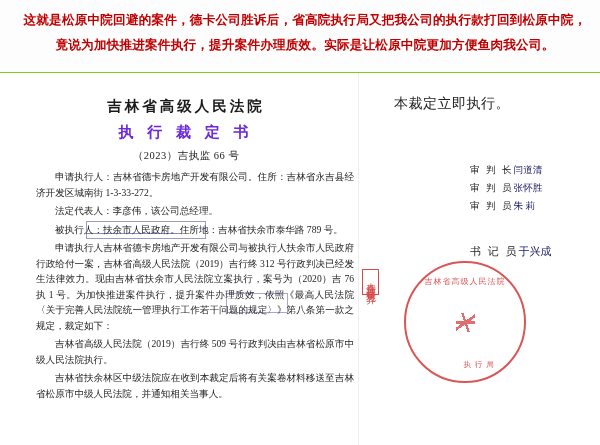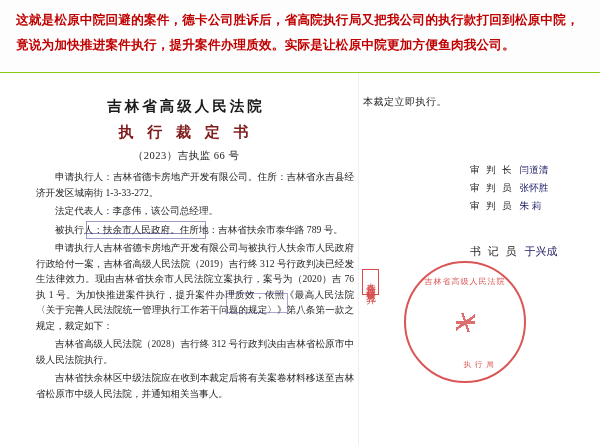--- a/index.html
+++ b/index.html
@@ -25,21 +25,21 @@
     position: absolute;
     left: 0;
     top: 0;
     width: 600px;
     padding: 8px 6px 6px 16px;
     box-sizing: border-box;
     color: #c00000;
     font-weight: bold;
     font-size: 12.6px;
     line-height: 1.95;
-    text-align: left;
+    text-align: center;
     letter-spacing: 0.2px;
   }
   .commentary div {
     white-space: nowrap;
   }
 
   
   .doc {
     position: absolute;
     left: 0;
@@ -77,21 +77,21 @@
   }
   .doc-title {
     position: absolute;
     left: 36px;
     top: 50px;
     width: 300px;
     text-align: center;
     font-size: 15px;
     font-weight: bold;
     letter-spacing: 5px;
-    color: #7f1d1d;
+    color: #6d28d9;
   }
   .case-no {
     position: absolute;
     left: 36px;
     top: 76px;
     width: 300px;
     text-align: center;
     font-size: 10.5px;
     color: #1a1a1a;
     letter-spacing: 0.5px;
@@ -121,45 +121,44 @@
   }
   .ink-box {
     position: absolute;
     border: 1px solid #3a3a8c;
     opacity: 0.5;
   }
 
   
   .right-note {
     position: absolute;
-    left: 363px;
+    left: 394px;
     top: 22px;
-    font-size: 10px;
+    font-size: 14px;
     color: #1d1d1d;
     letter-spacing: 0.5px;
   }
   .signatures {
     position: absolute;
     left: 470px;
     top: 88px;
     font-size: 9.6px;
     color: #1d1d1d;
     line-height: 1.9;
   }
   .sig-row {
     white-space: nowrap;
   }
   .sig-role {
     letter-spacing: 2px;
     text-align: center;
   }
   .sig-name {
-    margin-left: 6px;
     color: #20206a;
-    font-family: Liberation Sans, sans-serif;
+    font-family: Liberation Serif, serif;
   }
 
   .date-line {
     position: absolute;
     left: 470px;
     top: 168px;
     font-size: 11px;
     color: #1d1d1d;
     line-height: 1.9;
   }
@@ -258,21 +257,21 @@
 
       <div class="court-name">吉林省高级人民法院</div>
       <div class="doc-title">执 行 裁 定 书</div>
       <div class="case-no">（2023）吉执监 66 号</div>
 
       <div class="body-text">
         <p>申请执行人：吉林省德卡房地产开发有限公司。住所：吉林省永吉县经济开发区城南街 1-3-33-272。</p>
         <p>法定代表人：李彦伟，该公司总经理。</p>
         <p>被执行人：扶余市人民政府。住所地：吉林省扶余市泰华路 789 号。</p>
         <p>申请执行人吉林省德卡房地产开发有限公司与被执行人扶余市人民政府行政给付一案，吉林省高级人民法院（2019）吉行终 312 号行政判决已经发生法律效力。现由吉林省扶余市人民法院立案执行，案号为（2020）吉 76 执 1 号。为加快推进案件执行，提升案件办理质效，依照《最高人民法院〈关于完善人民法院统一管理执行工作若干问题的规定〉》第八条第一款之规定，裁定如下：</p>
-        <p>吉林省高级人民法院（2028）吉行终 312 号行政判决由吉林省松原市中级人民法院执行。</p>
+        <p>吉林省高级人民法院（2019）吉行终 509 号行政判决由吉林省松原市中级人民法院执行。</p>
         <p>吉林省扶余林区中级法院应在收到本裁定后将有关案卷材料移送至吉林省松原市中级人民法院，并通知相关当事人。</p>
       </div>
 
       <div class="ink-line" style="left:86px; top:160px; width:96px;"></div>
       <div class="ink-box" style="left:86px; top:148px; width:118px; height:16px;"></div>
       <div class="stamp-small"></div>
 
       <div class="right-note">本裁定立即执行。</div>
 
       <div class="signatures">

